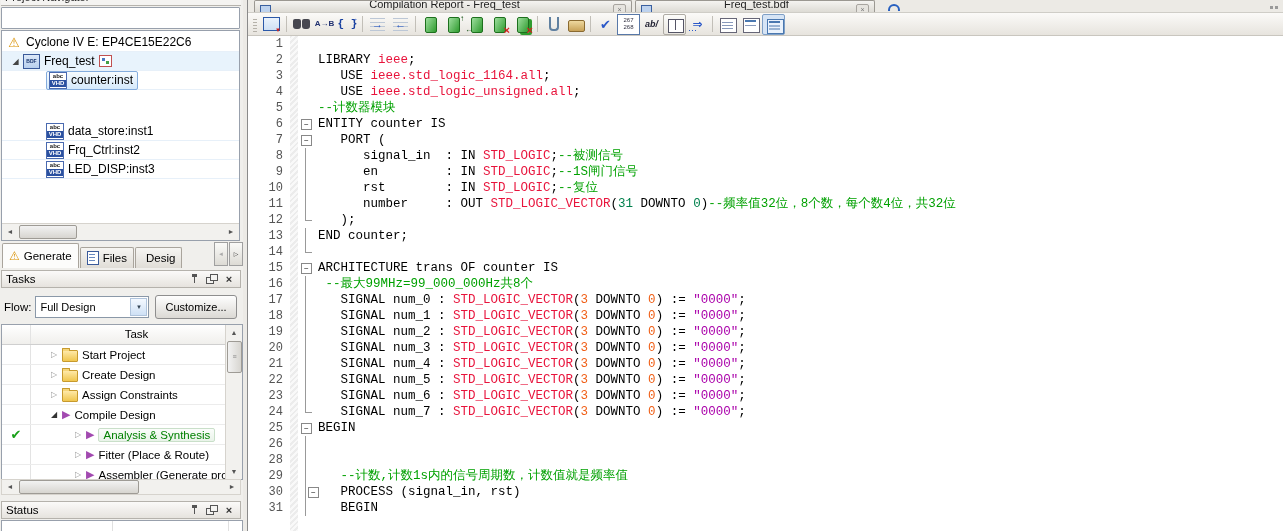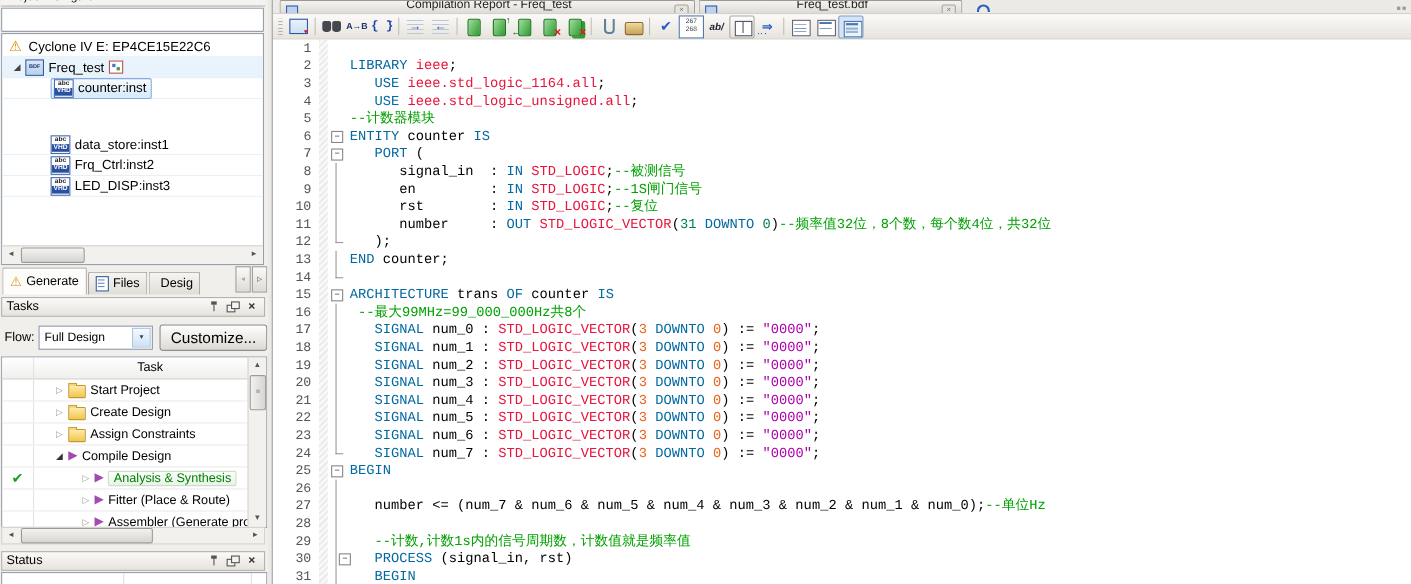--- a/index.html
+++ b/index.html
@@ -66,21 +66,21 @@
   .tasks-h{top:270px}
   .status-h{top:501px}
   
   .flow-row{position:absolute;left:0;top:293px;width:243px;height:28px;display:flex;align-items:center;padding-left:4px;box-sizing:border-box}
   .flow-label{font-size:11.5px;margin-right:4px}
   .combo{width:112px;height:20px;background:#fff;border:1px solid #8a98a8;display:flex;align-items:center}
   .combo-val{flex:1;padding-left:4px;font-size:11px;white-space:nowrap}
   .combo-btn{width:15px;height:16px;margin:1px;background:linear-gradient(#f4f9ff,#cfe1f5);border:1px solid #b0c4dc;
              font-size:6px;line-height:16px;text-align:center;color:#345}
   .btn{height:22px;margin-left:6px;padding:0 9px;background:linear-gradient(#fefefe,#dbd9d4);border:1px solid #8e8e8e;
-       border-radius:3px;font-size:14px;display:flex;align-items:center}
+       border-radius:3px;font-size:11px;display:flex;align-items:center}
   
   .task-table{position:absolute;left:1px;top:324px;width:240px;height:154px;background:#fff;border:1px solid #98a0ac;overflow:hidden}
   .tt-head{height:20px;border-bottom:1px solid #cfcfcf;background:linear-gradient(#fff,#f0efec);display:flex;box-sizing:border-box}
   .tt-hstat{width:28px;border-right:1px solid #e3e3e3}
   .tt-htitle{flex:1;text-align:center;font-size:11.5px;padding-top:3px}
   .trow2{height:20px;display:flex;align-items:center;border-bottom:1px solid #ececec;box-sizing:border-box}
   .stat{width:28px;align-self:stretch;border-right:1px solid #e3e3e3;display:flex;align-items:center;justify-content:center;flex:none}
   .chk{color:#18a018;font-size:13px;font-weight:bold}
   .tbody2{display:flex;align-items:center}
   .exp2{width:14px;text-align:center;font-size:8px;color:#999;flex:none}
@@ -167,21 +167,21 @@
   .fold{width:18px;margin-left:8px;position:relative;flex:none}
   .txt{white-space:pre;padding-left:2px;flex:none}
   .f-box::after{content:"−";position:absolute;left:3px;top:3px;width:9px;height:9px;border:1px solid #888;background:#fff;
                 font:8px/9px "Liberation Mono",monospace;text-align:center;color:#222}
   .f-line::before{content:"";position:absolute;left:7px;top:0;bottom:0;width:1px;background:#999}
   .f-end::before{content:"";position:absolute;left:7px;top:0;height:9px;width:1px;background:#999}
   .f-end::after{content:"";position:absolute;left:7px;top:8px;width:7px;height:1px;background:#999}
   .f-box2::before{content:"";position:absolute;left:7px;top:0;bottom:0;width:1px;background:#999}
   .f-box2::after{content:"−";position:absolute;left:10px;top:3px;width:9px;height:9px;border:1px solid #888;background:#fff;
                 font:8px/9px "Liberation Mono",monospace;text-align:center;color:#222;z-index:2}
-  .k{color:#0369a1}.t{color:#e8143c}.c{color:#00a100}.s{color:#aa00aa}.n{color:#f06018}.g{color:#00804c}.p{color:#000}
+  .k{color:#000000}.t{color:#e8143c}.c{color:#00a100}.s{color:#aa00aa}.n{color:#f06018}.g{color:#00804c}.p{color:#000}
 </style>
 </head>
 <body>
 
 <div class="leftcol">
   <div class="pn-title">
     <span>Project Navigator</span>
   </div>
   <div class="pn-box"></div>
 
@@ -572,25 +572,20 @@
           <span class="ln">25</span>
           <span class="fold f-box"></span>
           <span class="txt"><span class="k">BEGIN</span></span>
         </div>
         <div class="cl">
           <span class="ln">26</span>
           <span class="fold f-line"></span>
           <span class="txt"></span>
         </div>
         <div class="cl">
-          <span class="ln">27</span>
-          <span class="fold f-line"></span>
-          <span class="txt"><span class="p">   number &lt;= (num_7 &amp; num_6 &amp; num_5 &amp; num_4 &amp; num_3 &amp; num_2 &amp; num_1 &amp; num_0);</span><span class="c">--单位Hz</span></span>
-        </div>
-        <div class="cl">
           <span class="ln">28</span>
           <span class="fold f-line"></span>
           <span class="txt"></span>
         </div>
         <div class="cl">
           <span class="ln">29</span>
           <span class="fold f-line"></span>
           <span class="txt"><span class="p">   </span><span class="c">--计数,计数1s内的信号周期数，计数值就是频率值</span></span>
         </div>
         <div class="cl">

